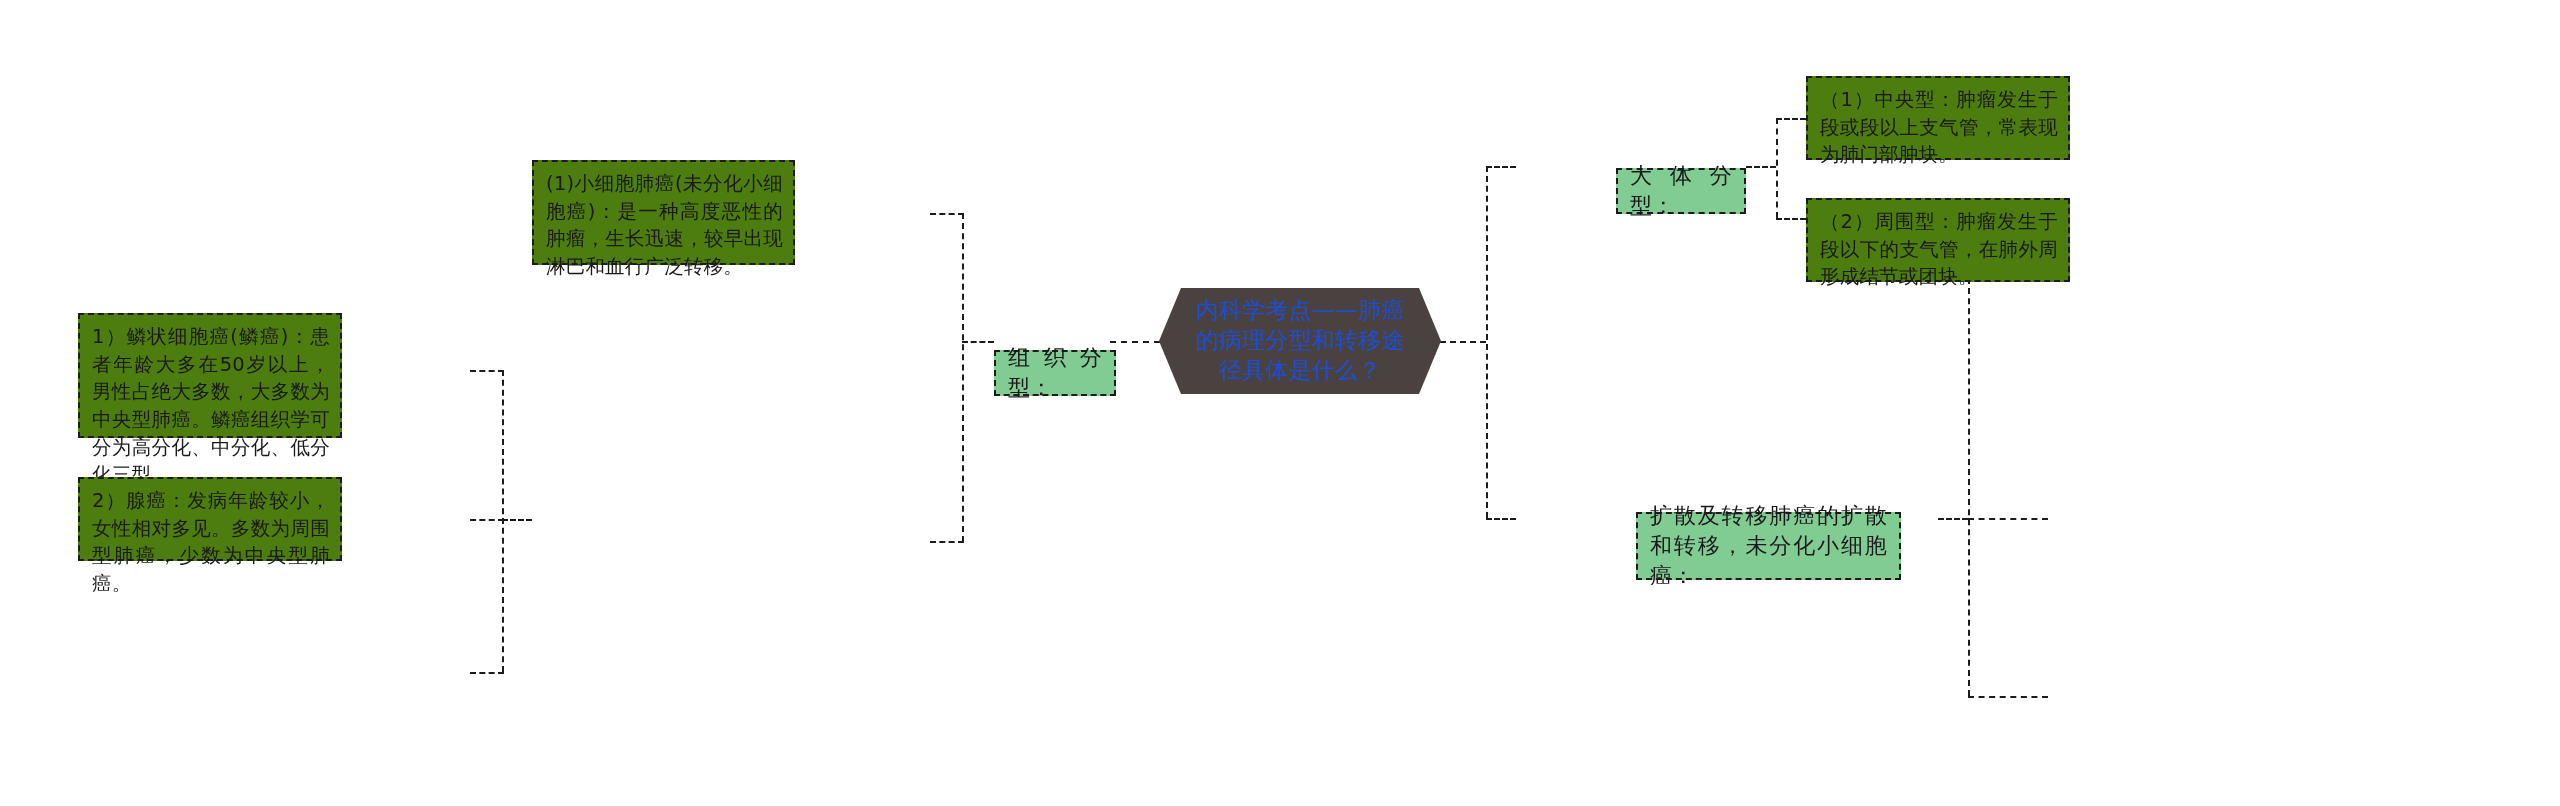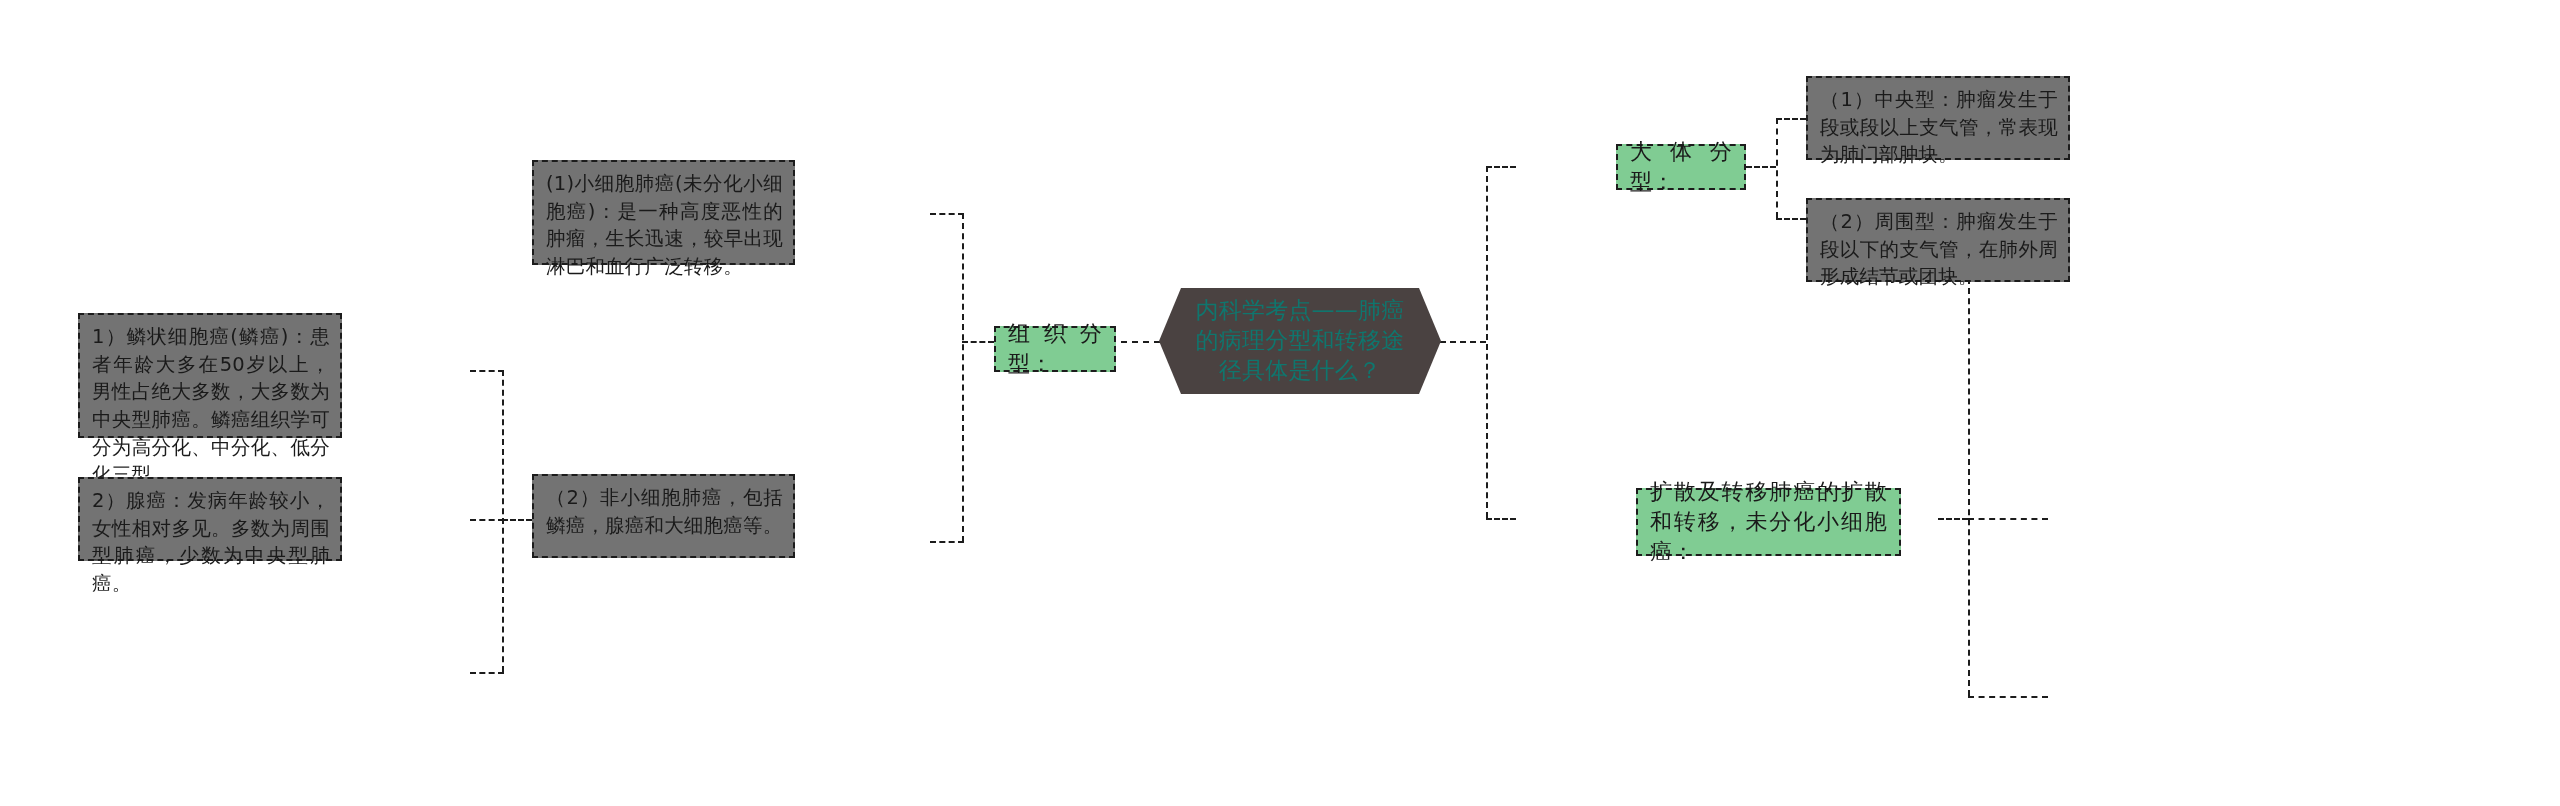--- a/index.html
+++ b/index.html
@@ -16,21 +16,21 @@
     height: 806px;
     background: #ffffff;
     overflow: hidden;
   }
 
   
   .node {
     position: absolute;
     box-sizing: border-box;
     border: 2px dashed #1c1c1c;
-    background: #737373;
+    background: #4d7c0f;
     color: #1a1a1a;
     font-size: 20px;
     line-height: 1.42;
     letter-spacing: 0.2px;
     padding: 8px 10px 8px 12px;
     text-align: justify;
     word-break: break-all;
   }
   .node.leafbox {
     font-size: 19.5px;
@@ -38,20 +38,21 @@
 
   
   .node.green {
     background: #80cc93;
     border: 2px dashed #1c1c1c;
     display: flex;
     align-items: center;
     font-size: 22px;
     padding: 6px 12px;
     line-height: 1.35;
+    margin-top: 24px;
   }
 
   
   .center-node {
     position: absolute;
     left: 1159px;
     top: 288px;
     width: 282px;
     height: 106px;
   }
@@ -64,21 +65,21 @@
   .center-label {
     position: absolute;
     left: 0;
     top: 0;
     width: 282px;
     height: 106px;
     display: flex;
     align-items: center;
     justify-content: center;
     text-align: center;
-    color: #0f766e;
+    color: #1d4ed8;
     font-size: 23px;
     line-height: 1.3;
     padding: 0 26px;
     box-sizing: border-box;
     letter-spacing: 0.2px;
   }
 
   
   .hline {
     position: absolute;
@@ -135,23 +136,20 @@
   </div>
 
   <div class="node green" style="left:994px; top:326px; width:122px; height:46px;">
     <span>组织分型：</span>
   </div>
 
   <div class="node leafbox" style="left:532px; top:160px; width:263px; height:105px;">
     <span>(1)小细胞肺癌(未分化小细胞癌)：是一种高度恶性的肿瘤，生长迅速，较早出现淋巴和血行广泛转移。</span>
   </div>
 
-  <div class="node leafbox" style="left:532px; top:474px; width:263px; height:84px;">
-    <span>（2）非小细胞肺癌，包括鳞癌，腺癌和大细胞癌等。</span>
-  </div>
 
   <div class="node leafbox" style="left:78px; top:313px; width:264px; height:125px;">
     <span>1）鳞状细胞癌(鳞癌)：患者年龄大多在50岁以上，男性占绝大多数，大多数为中央型肺癌。鳞癌组织学可分为高分化、中分化、低分化三型。</span>
   </div>
 
   <div class="node leafbox" style="left:78px; top:477px; width:264px; height:84px;">
     <span>2）腺癌：发病年龄较小，女性相对多见。多数为周围型肺癌，少数为中央型肺癌。</span>
   </div>
 
 

